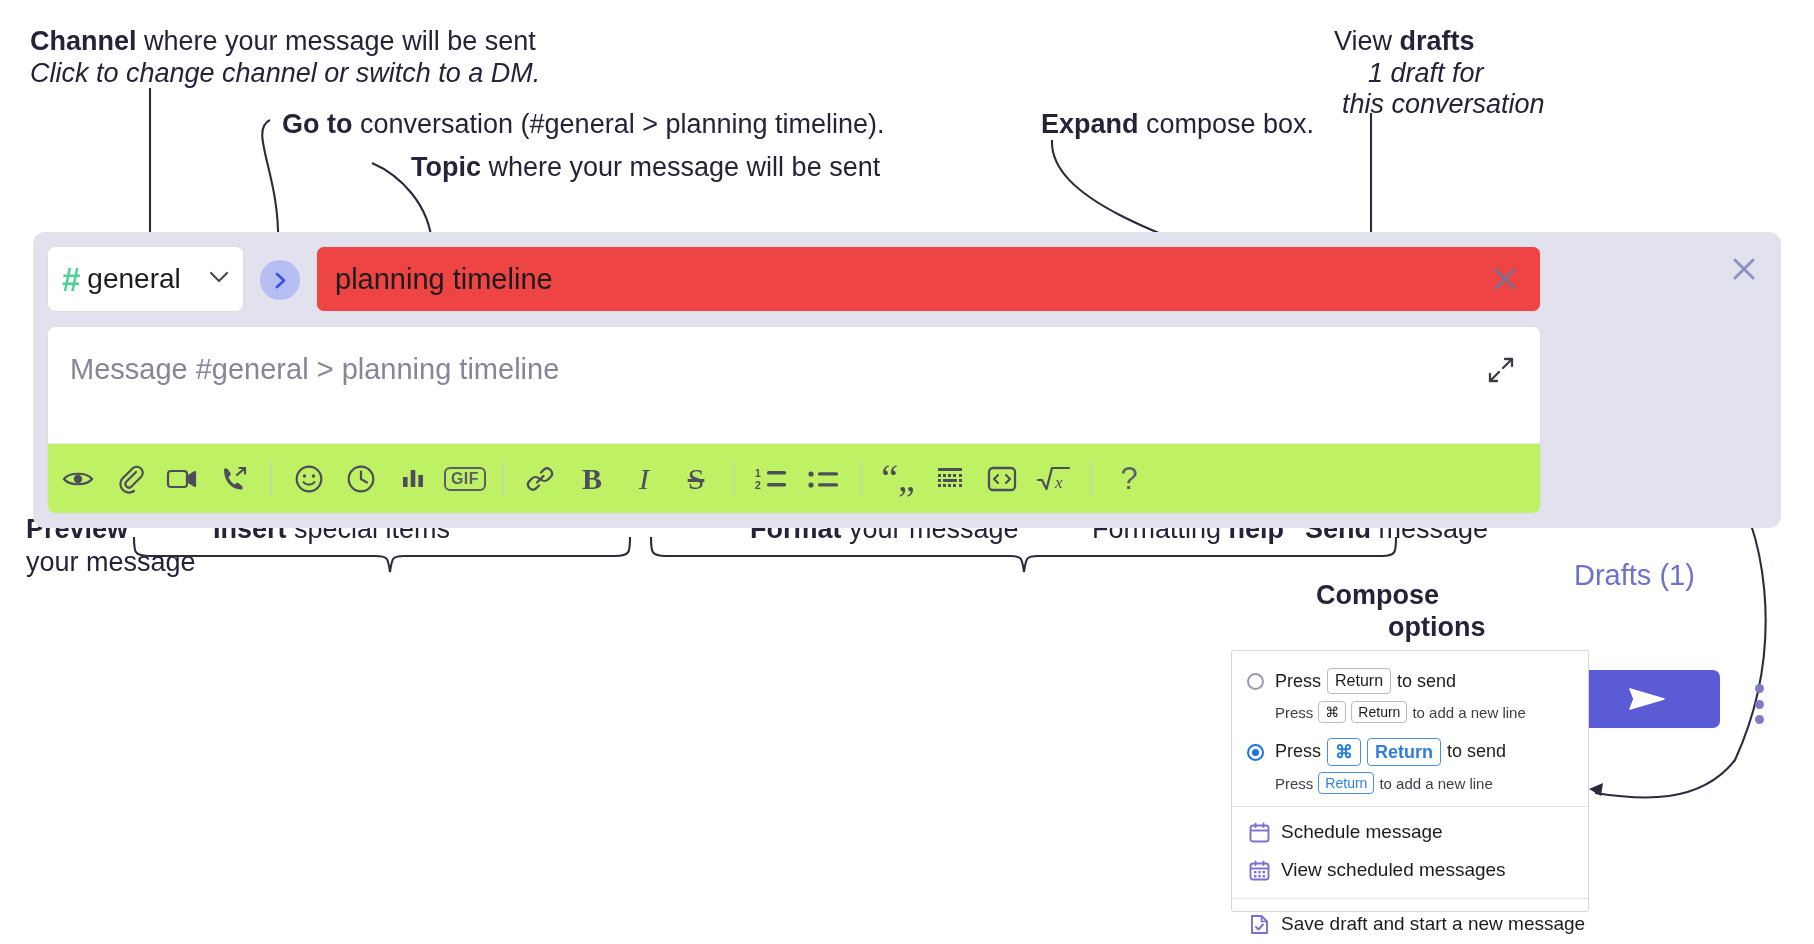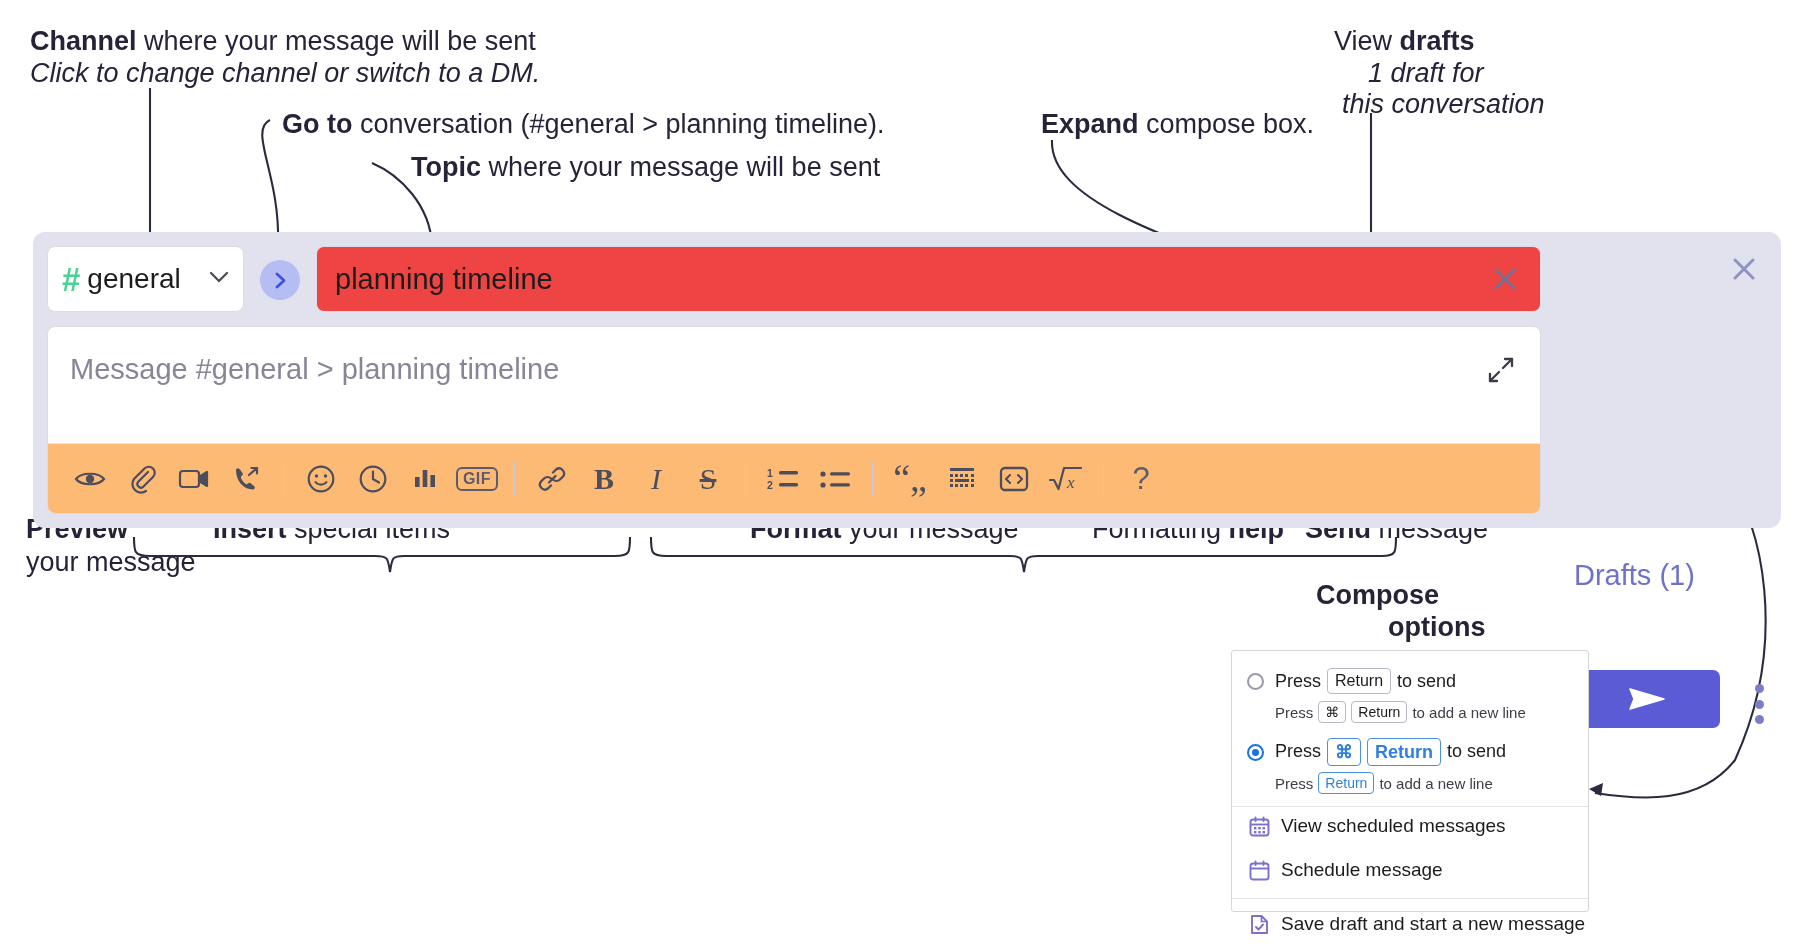--- a/index.html
+++ b/index.html
@@ -71,23 +71,23 @@
   }
   .placeholder{
     position:absolute;left:22px;top:26px;font-size:29px;color:#868696;
   }
   .expand-icn{
     position:absolute;right:22px;top:26px;width:34px;height:34px;cursor:pointer;
     display:flex;align-items:center;justify-content:center;
   }
   #toolbar{
     position:absolute;left:0;bottom:0;width:1664px;height:70px;
-    background:#fdba74;border-top:1px solid #e6e6ef;
+    background:#bef264;border-top:1px solid #e6e6ef;
     display:flex;align-items:center;
-    box-sizing:border-box;padding-left:16px;
+    box-sizing:border-box;padding-left:4px;
   }
   .tb{
     width:52px;height:52px;display:flex;align-items:center;justify-content:center;
     cursor:pointer;color:#5c5c6b;
   }
   .tb-sep{width:1px;height:34px;background:#c9c9d6;margin:0 11px;}
   .gifbox{
     border:2.4px solid #5c5c6b;border-radius:6px;
     font-size:16px;font-weight:bold;letter-spacing:.5px;
     padding:2px 5px;line-height:1;color:#5c5c6b;
@@ -467,46 +467,46 @@
     </span>
   </div>
   <div class="r-sub">
     <span>Press</span>
     <span class="key sm blue">Return</span>
     <span>to add a new line</span>
   </div>
 
   <div class="dd-sep"></div>
 
+  <div class="dd-item" style="margin-top:6px;">
+    <svg width="21" height="21" viewBox="0 0 21 21">
+      <rect x="1.5" y="3.5" width="18" height="16" rx="2.6" stroke="#7b6fd0" stroke-width="1.9" fill="none"></rect>
+      <path d="M1.5 8.5 L19.5 8.5" stroke="#7b6fd0" stroke-width="1.9"></path>
+      <path d="M6.5 1.5 L6.5 5 M14.5 1.5 L14.5 5" stroke="#7b6fd0" stroke-width="1.9" stroke-linecap="round"></path>
+    </svg>
+    <span>Schedule message</span>
+  </div>
+
   <div class="dd-item">
     <svg width="21" height="21" viewBox="0 0 21 21">
       <rect x="1.5" y="3.5" width="18" height="16" rx="2.6" stroke="#7b6fd0" stroke-width="1.9" fill="none"></rect>
       <path d="M1.5 8.5 L19.5 8.5" stroke="#7b6fd0" stroke-width="1.9"></path>
       <path d="M6.5 1.5 L6.5 5 M14.5 1.5 L14.5 5" stroke="#7b6fd0" stroke-width="1.9" stroke-linecap="round"></path>
       <g fill="#7b6fd0">
         <rect x="5" y="11" width="2.4" height="2.4"></rect>
           <rect x="9.3" y="11" width="2.4" height="2.4"></rect>
           <rect x="13.6" y="11" width="2.4" height="2.4"></rect>
         <rect x="5" y="15" width="2.4" height="2.4"></rect>
           <rect x="9.3" y="15" width="2.4" height="2.4"></rect>
           <rect x="13.6" y="15" width="2.4" height="2.4"></rect>
       </g>
     </svg>
     <span>View scheduled messages</span>
   </div>
 
-  <div class="dd-item" style="margin-top:6px;">
-    <svg width="21" height="21" viewBox="0 0 21 21">
-      <rect x="1.5" y="3.5" width="18" height="16" rx="2.6" stroke="#7b6fd0" stroke-width="1.9" fill="none"></rect>
-      <path d="M1.5 8.5 L19.5 8.5" stroke="#7b6fd0" stroke-width="1.9"></path>
-      <path d="M6.5 1.5 L6.5 5 M14.5 1.5 L14.5 5" stroke="#7b6fd0" stroke-width="1.9" stroke-linecap="round"></path>
-    </svg>
-    <span>Schedule message</span>
-  </div>
-
   <div class="dd-sep"></div>
 
   <div class="dd-item" style="margin-top:6px;">
     <svg width="21" height="21" viewBox="0 0 21 21">
       <path d="M3 2 L12.5 2 L18 7.5 L18 19 L3 19 Z" stroke="#7b6fd0" stroke-width="1.9" fill="none" stroke-linejoin="round"></path>
       <path d="M12.5 2 L12.5 7.5 L18 7.5" stroke="#7b6fd0" stroke-width="1.7" fill="none"></path>
       <path d="M7 13 L9.5 15.5 L14 10.5" stroke="#7b6fd0" stroke-width="1.9" fill="none" stroke-linecap="round" stroke-linejoin="round"></path>
     </svg>
     <span>Save draft and start a new message</span>
   </div>

